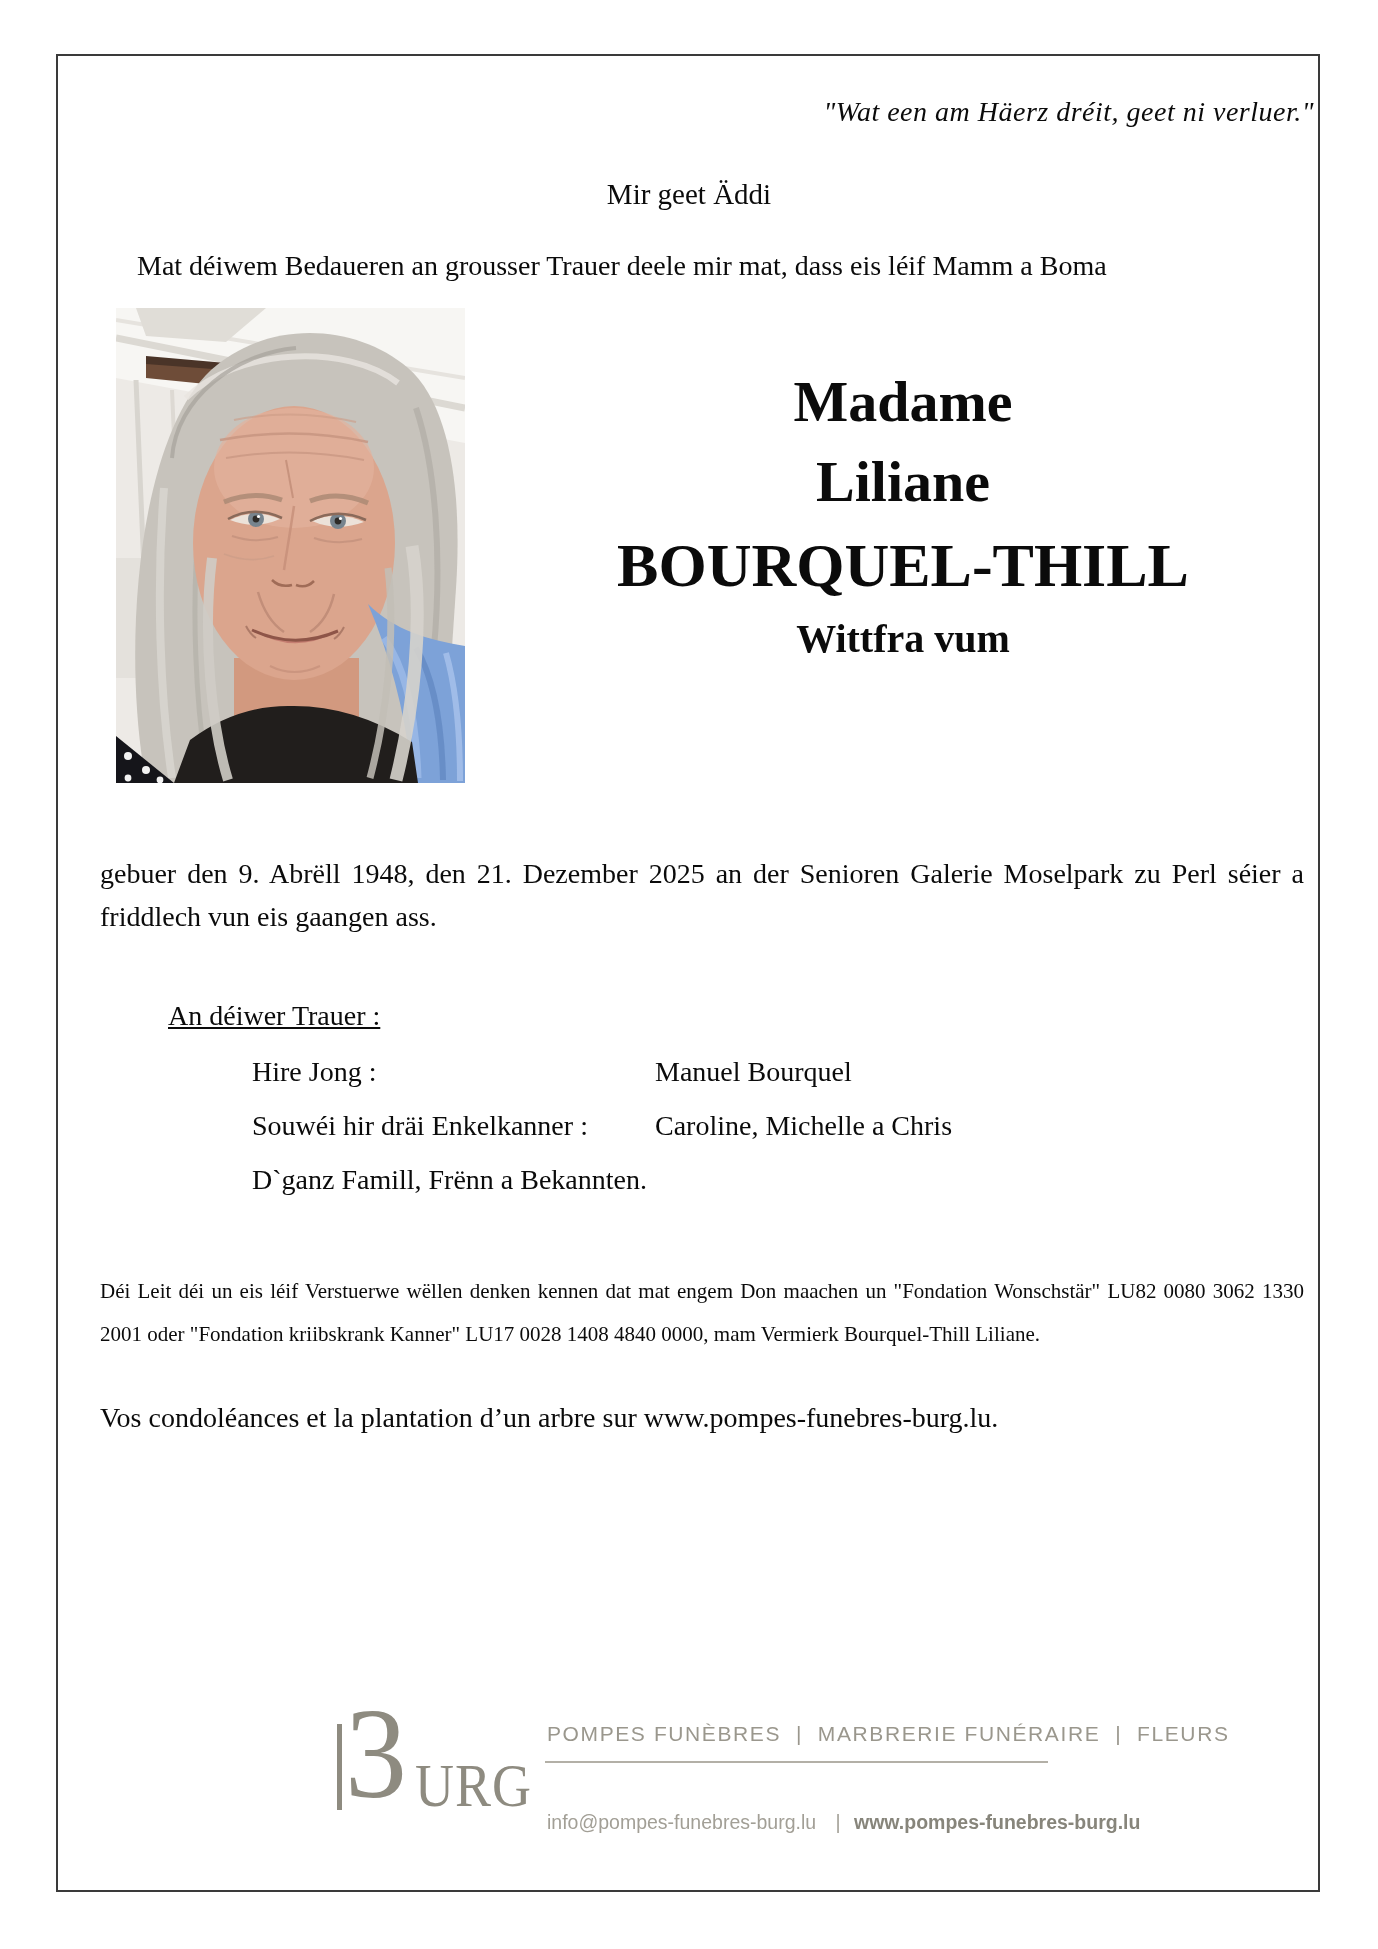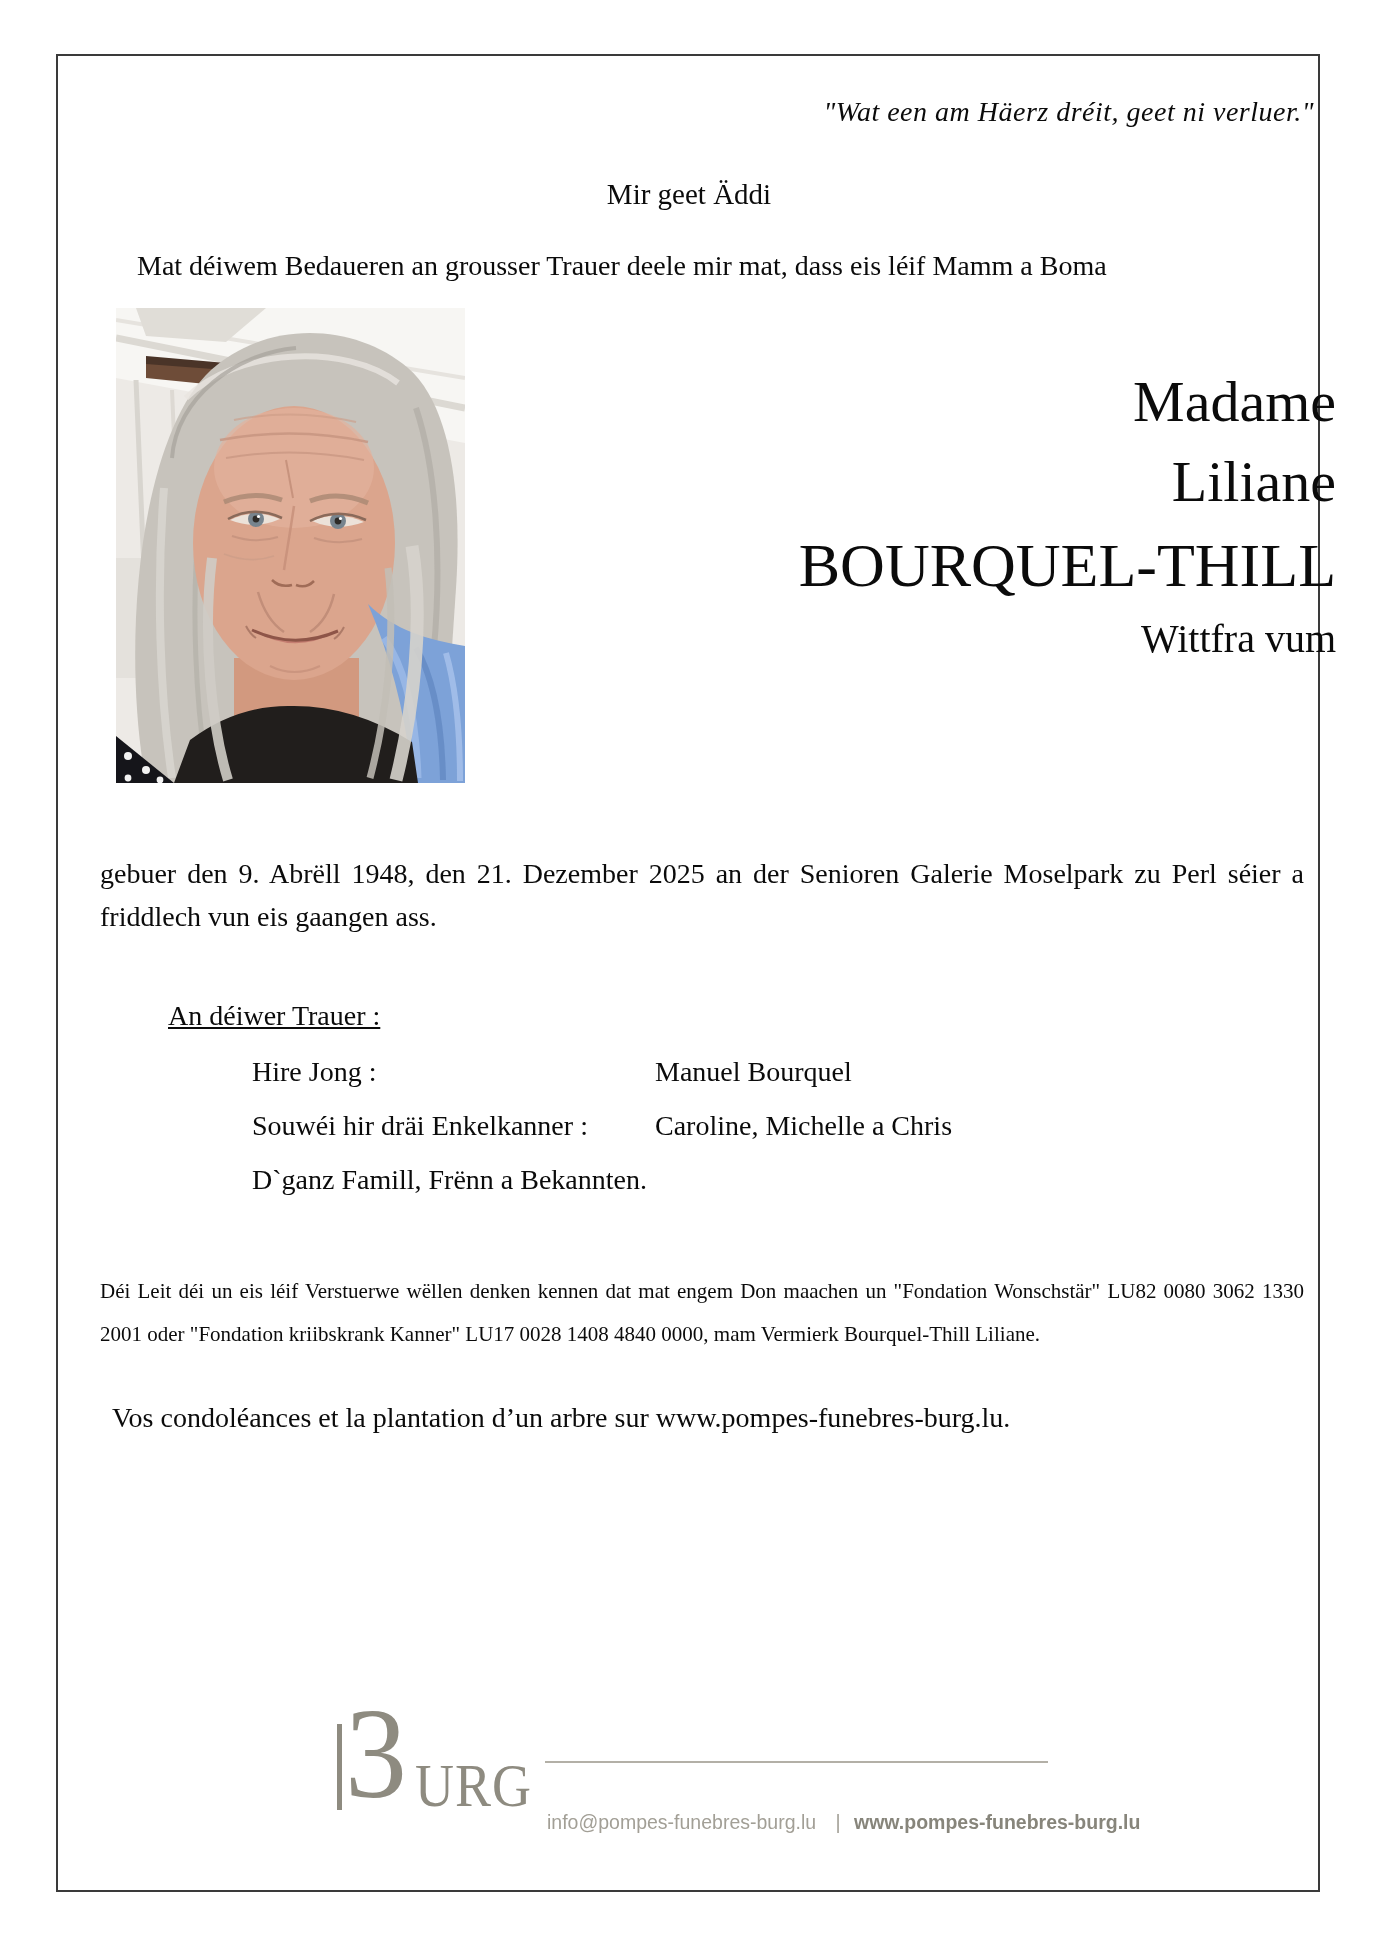--- a/index.html
+++ b/index.html
@@ -40,22 +40,22 @@
   .photo{
     position:absolute;
     left:116px; top:308px;
     width:349px; height:475px;
     overflow:hidden;
   }
   .name-block{
     position:absolute;
     left:470px; top:362px;
     width:866px;
-    text-align:right;
-    font-weight:normal;
+    text-align:center;
+    font-weight:bold;
     line-height:1;
   }
   .name-title   {font-size:58px; line-height:80px;}
   .name-first   {font-size:58px; line-height:80px;}
   .name-family  {font-size:62px; line-height:86px;}
   .name-relation{font-size:40px; line-height:62px;}
   .name-spouse  {font-size:44px; line-height:58px;}
   .life{
     position:absolute;
     left:100px; top:843px; width:1204px;
@@ -81,21 +81,21 @@
     font-size:28px;
   }
   .donation{
     position:absolute;
     left:100px; top:1270px; width:1204px;
     font-size:21px; line-height:43px;
     text-align:justify;
   }
   .condolences{
     position:absolute;
-    left:112px; top:1402px; width:1204px;
+    left:100px; top:1402px; width:1204px;
     font-size:28px;
   }
   
   .footer{
     position:absolute;
     left:0; top:1700px; width:1378px; height:160px;
     font-family:"Liberation Sans", sans-serif;
   }
   .logo{
     position:absolute;
@@ -279,20 +279,21 @@
   <div class="donation">Déi Leit déi un eis léif Verstuerwe wëllen denken kennen dat mat engem Don maachen un "Fondation Wonschstär" LU82 0080 3062 1330 2001 oder "Fondation kriibskrank Kanner" LU17 0028 1408 4840 0000, mam Vermierk Bourquel-Thill Liliane.</div>
 
   <div class="condolences">Vos condoléances et la plantation d’un arbre sur www.pompes-funebres-burg.lu.</div>
 
   <div class="footer">
     <div class="logo">
       <span class="logo-bar"></span>
       <span class="logo-mark">3</span>
       <span class="logo-letters">URG</span>
     </div>
+    <div class="footer-services">POMPES FUNÈBRES  |  MARBRERIE FUNÉRAIRE  |  FLEURS</div>
     <div class="footer-rule"></div>
     <div class="footer-line footer-line-2">
       <span>info@pompes-funebres-burg.lu</span>
       <span class="sep">|</span>
       <span class="footer-bold">www.pompes-funebres-burg.lu</span>
     </div>
   </div>
 </div>
 
 </body></html>

